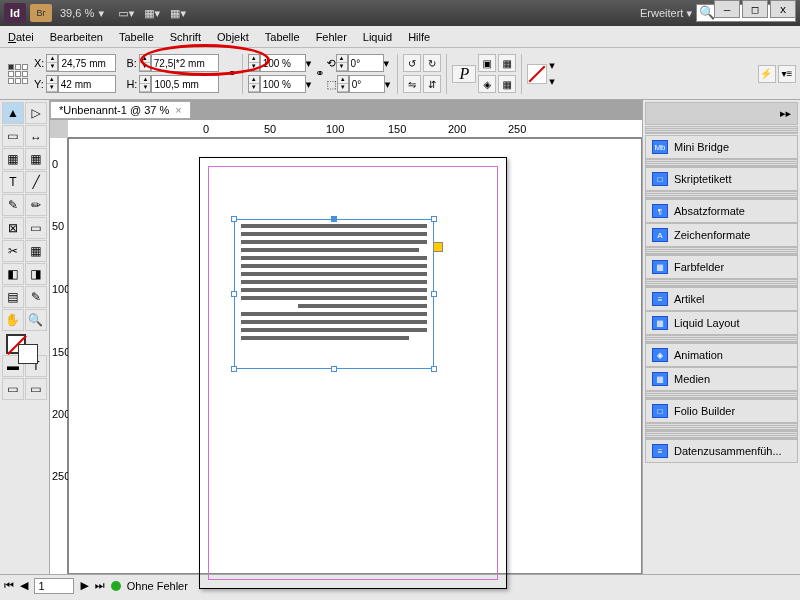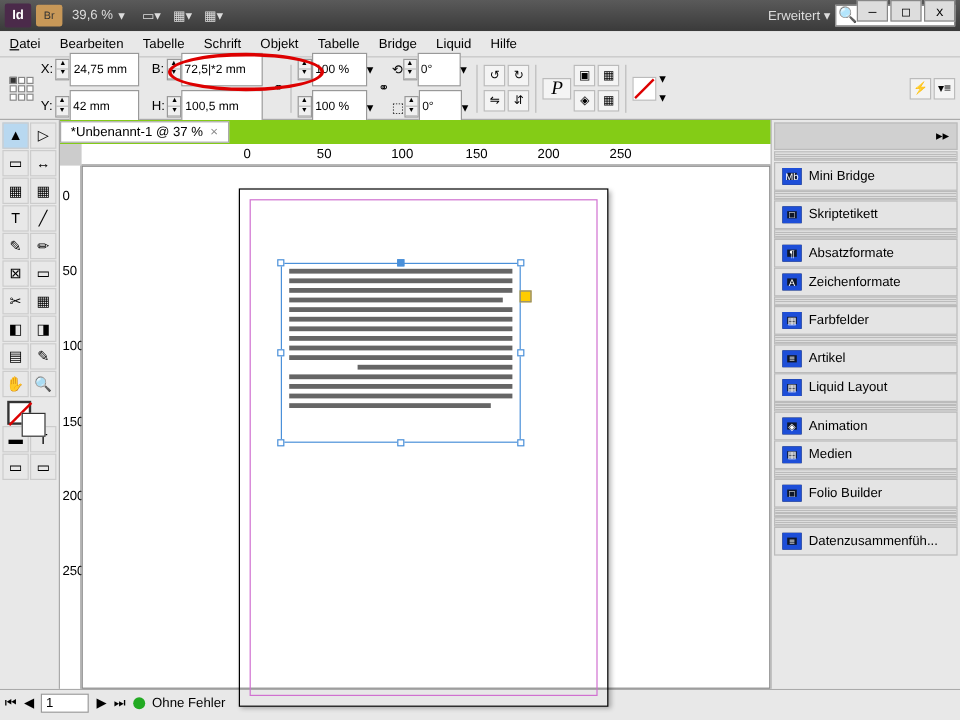--- a/index.html
+++ b/index.html
@@ -19,57 +19,57 @@
 .menubar span{margin-right:16px;cursor:default}
 .menubar span u{text-decoration:underline}
 .ctrlbar{height:52px;background:#e8e8e8;border-bottom:1px solid #aaa;display:flex;align-items:center;padding:4px;gap:2px;position:relative}
 .refpt{width:20px;height:20px;display:grid;grid-template-columns:repeat(3,1fr);grid-template-rows:repeat(3,1fr);gap:1px;margin:0 4px}
 .refpt div{background:#fff;border:1px solid #888}
 .refpt div.sel{background:#333}
 .fld{display:inline-flex;align-items:center;margin-right:2px}
 .fld .lbl{margin-right:2px}
 .fld .spin{width:12px;height:18px;display:flex;flex-direction:column;border:1px solid #999;background:#f0f0f0}
 .fld .spin div{flex:1;font-size:6px;text-align:center;line-height:7px;border-bottom:1px solid #bbb}
-.fld input{width:58px;height:28px;border:1px solid #999;padding-left:2px;font-size:10px}
+.fld input{width:58px;height:18px;border:1px solid #999;padding-left:2px;font-size:10px}
 .xycol{display:flex;flex-direction:column;gap:3px}
 .ell{position:absolute;left:140px;top:-4px;width:130px;height:32px;border:3px solid #d00;border-radius:50%;pointer-events:none}
 .ctrlbar .sep{width:1px;height:40px;background:#bbb;margin:0 3px}
 .ctrlbar .ic{width:18px;height:18px;border:1px solid #bbb;background:#f4f4f4;display:flex;align-items:center;justify-content:center;font-size:10px}
 .ctrlbar .nofill{background:#fff;position:relative}
 .ctrlbar .nofill::after{content:'';position:absolute;width:22px;height:2px;background:#d00;transform:rotate(-45deg)}
 .main{display:flex;height:474px}
 .toolbox{width:50px;background:#e8e8e8;border-right:1px solid #aaa;display:grid;grid-template-columns:1fr 1fr;grid-auto-rows:22px;gap:1px;padding:2px}
 .toolbox .t{background:#e8e8e8;border:1px solid #ccc;display:flex;align-items:center;justify-content:center;font-size:12px}
 .toolbox .t.sel{background:#b8d8f0}
 .toolbox .fillsw{grid-column:1/3;height:36px;position:relative}
 .toolbox .fillsw .a{position:absolute;width:20px;height:20px;background:#fff;border:2px solid #333;left:4px;top:2px}
 .toolbox .fillsw .a::after{content:'';position:absolute;width:26px;height:2px;background:#d00;transform:rotate(-45deg);top:8px;left:-4px}
 .toolbox .fillsw .b{position:absolute;width:20px;height:20px;background:#fff;border:1px solid #333;left:16px;top:12px}
 .doc{flex:1;display:flex;flex-direction:column;background:#ccc;position:relative}
-.tab{height:20px;background:#84cc16;display:flex;align-items:center}
+.tab{height:20px;background:#a3a3a3;display:flex;align-items:center}
 .tab .t{background:#fff;padding:2px 8px;border:1px solid #aaa;font-size:10px}
 .tab .t .x{margin-left:6px;color:#888}
 .rulers-h{height:18px;background:#fff;border-bottom:1px solid #888;margin-left:18px;position:relative;font-size:8px}
 .rulers-h span{position:absolute;top:3px}
 .docbody{flex:1;display:flex}
 .rulers-v{width:18px;background:#fff;border-right:1px solid #888;position:relative;font-size:8px}
 .rulers-v span{position:absolute;left:2px}
 .canvas{flex:1;background:#fff;position:relative;border:1px solid #888}
 .page{position:absolute;left:130px;top:18px;width:308px;height:432px;border:1px solid #000;box-shadow:2px 2px 4px rgba(0,0,0,.3)}
 .page .margin{position:absolute;left:8px;top:8px;right:8px;bottom:8px;border:1px solid #d070d0}
 .tf{position:absolute;left:165px;top:80px;width:200px;height:150px;border:1px solid #4a90d9}
 .tf .h{position:absolute;width:6px;height:6px;background:#fff;border:1px solid #4a90d9}
 .tf .h.tl{left:-4px;top:-4px}.tf .h.tm{left:calc(50% - 3px);top:-4px;background:#4a90d9}.tf .h.tr{right:-4px;top:-4px}
 .tf .h.ml{left:-4px;top:calc(50% - 3px)}.tf .h.mr{right:-4px;top:calc(50% - 3px)}
 .tf .h.bl{left:-4px;bottom:-4px}.tf .h.bm{left:calc(50% - 3px);bottom:-4px}.tf .h.br{right:-4px;bottom:-4px}
 .tf .out{position:absolute;right:-10px;top:22px;width:10px;height:10px;background:#ffcc00;border:1px solid #888}
 .tf .ln{height:4px;background:#666;margin:4px 6px}
 .panels{width:158px;background:#e8e8e8;border-left:1px solid #aaa;padding:2px;display:flex;flex-direction:column;gap:1px;overflow:hidden}
 .pn{background:#e4e4e4;border:1px solid #bbb;padding:4px 6px;display:flex;align-items:center;gap:6px;font-size:10px}
-.pn .pi{width:16px;height:14px;background:#0f172a;border:4px solid #1d4ed8;font-size:8px;color:#fff;display:flex;align-items:center;justify-content:center}
+.pn .pi{width:16px;height:14px;background:#3b82f6;border:1px solid #1d4ed8;font-size:8px;color:#fff;display:flex;align-items:center;justify-content:center}
 .pn.grip{height:8px;padding:0;background:repeating-linear-gradient(#ddd,#ddd 1px,#bbb 1px,#bbb 2px);justify-content:center}
 .status{height:22px;background:#e8e8e8;border-top:1px solid #aaa;display:flex;align-items:center;padding:0 4px;font-size:10px;gap:6px}
 .status .pg{width:40px;border:1px solid #999;padding:1px 3px;background:#fff}
 .status .dot{width:10px;height:10px;background:#2a2;border-radius:50%}
 </style>
 </head>
 <body>
 
 <div class="titlebar">
   <div class="logo">Id</div>
@@ -89,21 +89,21 @@
   <div>x</div>
 </div>
 
 <div class="menubar">
   <span><u>D</u>atei</span>
   <span>Bearbeiten</span>
   <span>Tabelle</span>
   <span>Schrift</span>
   <span>Objekt</span>
   <span>Tabelle</span>
-  <span>Bridge</span>
+  <span>Fehler</span>
   <span>Liquid</span>
   <span>Hilfe</span>
 </div>
 
 <div class="ctrlbar">
   <div class="refpt">
     <div class="sel"></div>
       <div></div>
       <div></div>
       <div></div>

